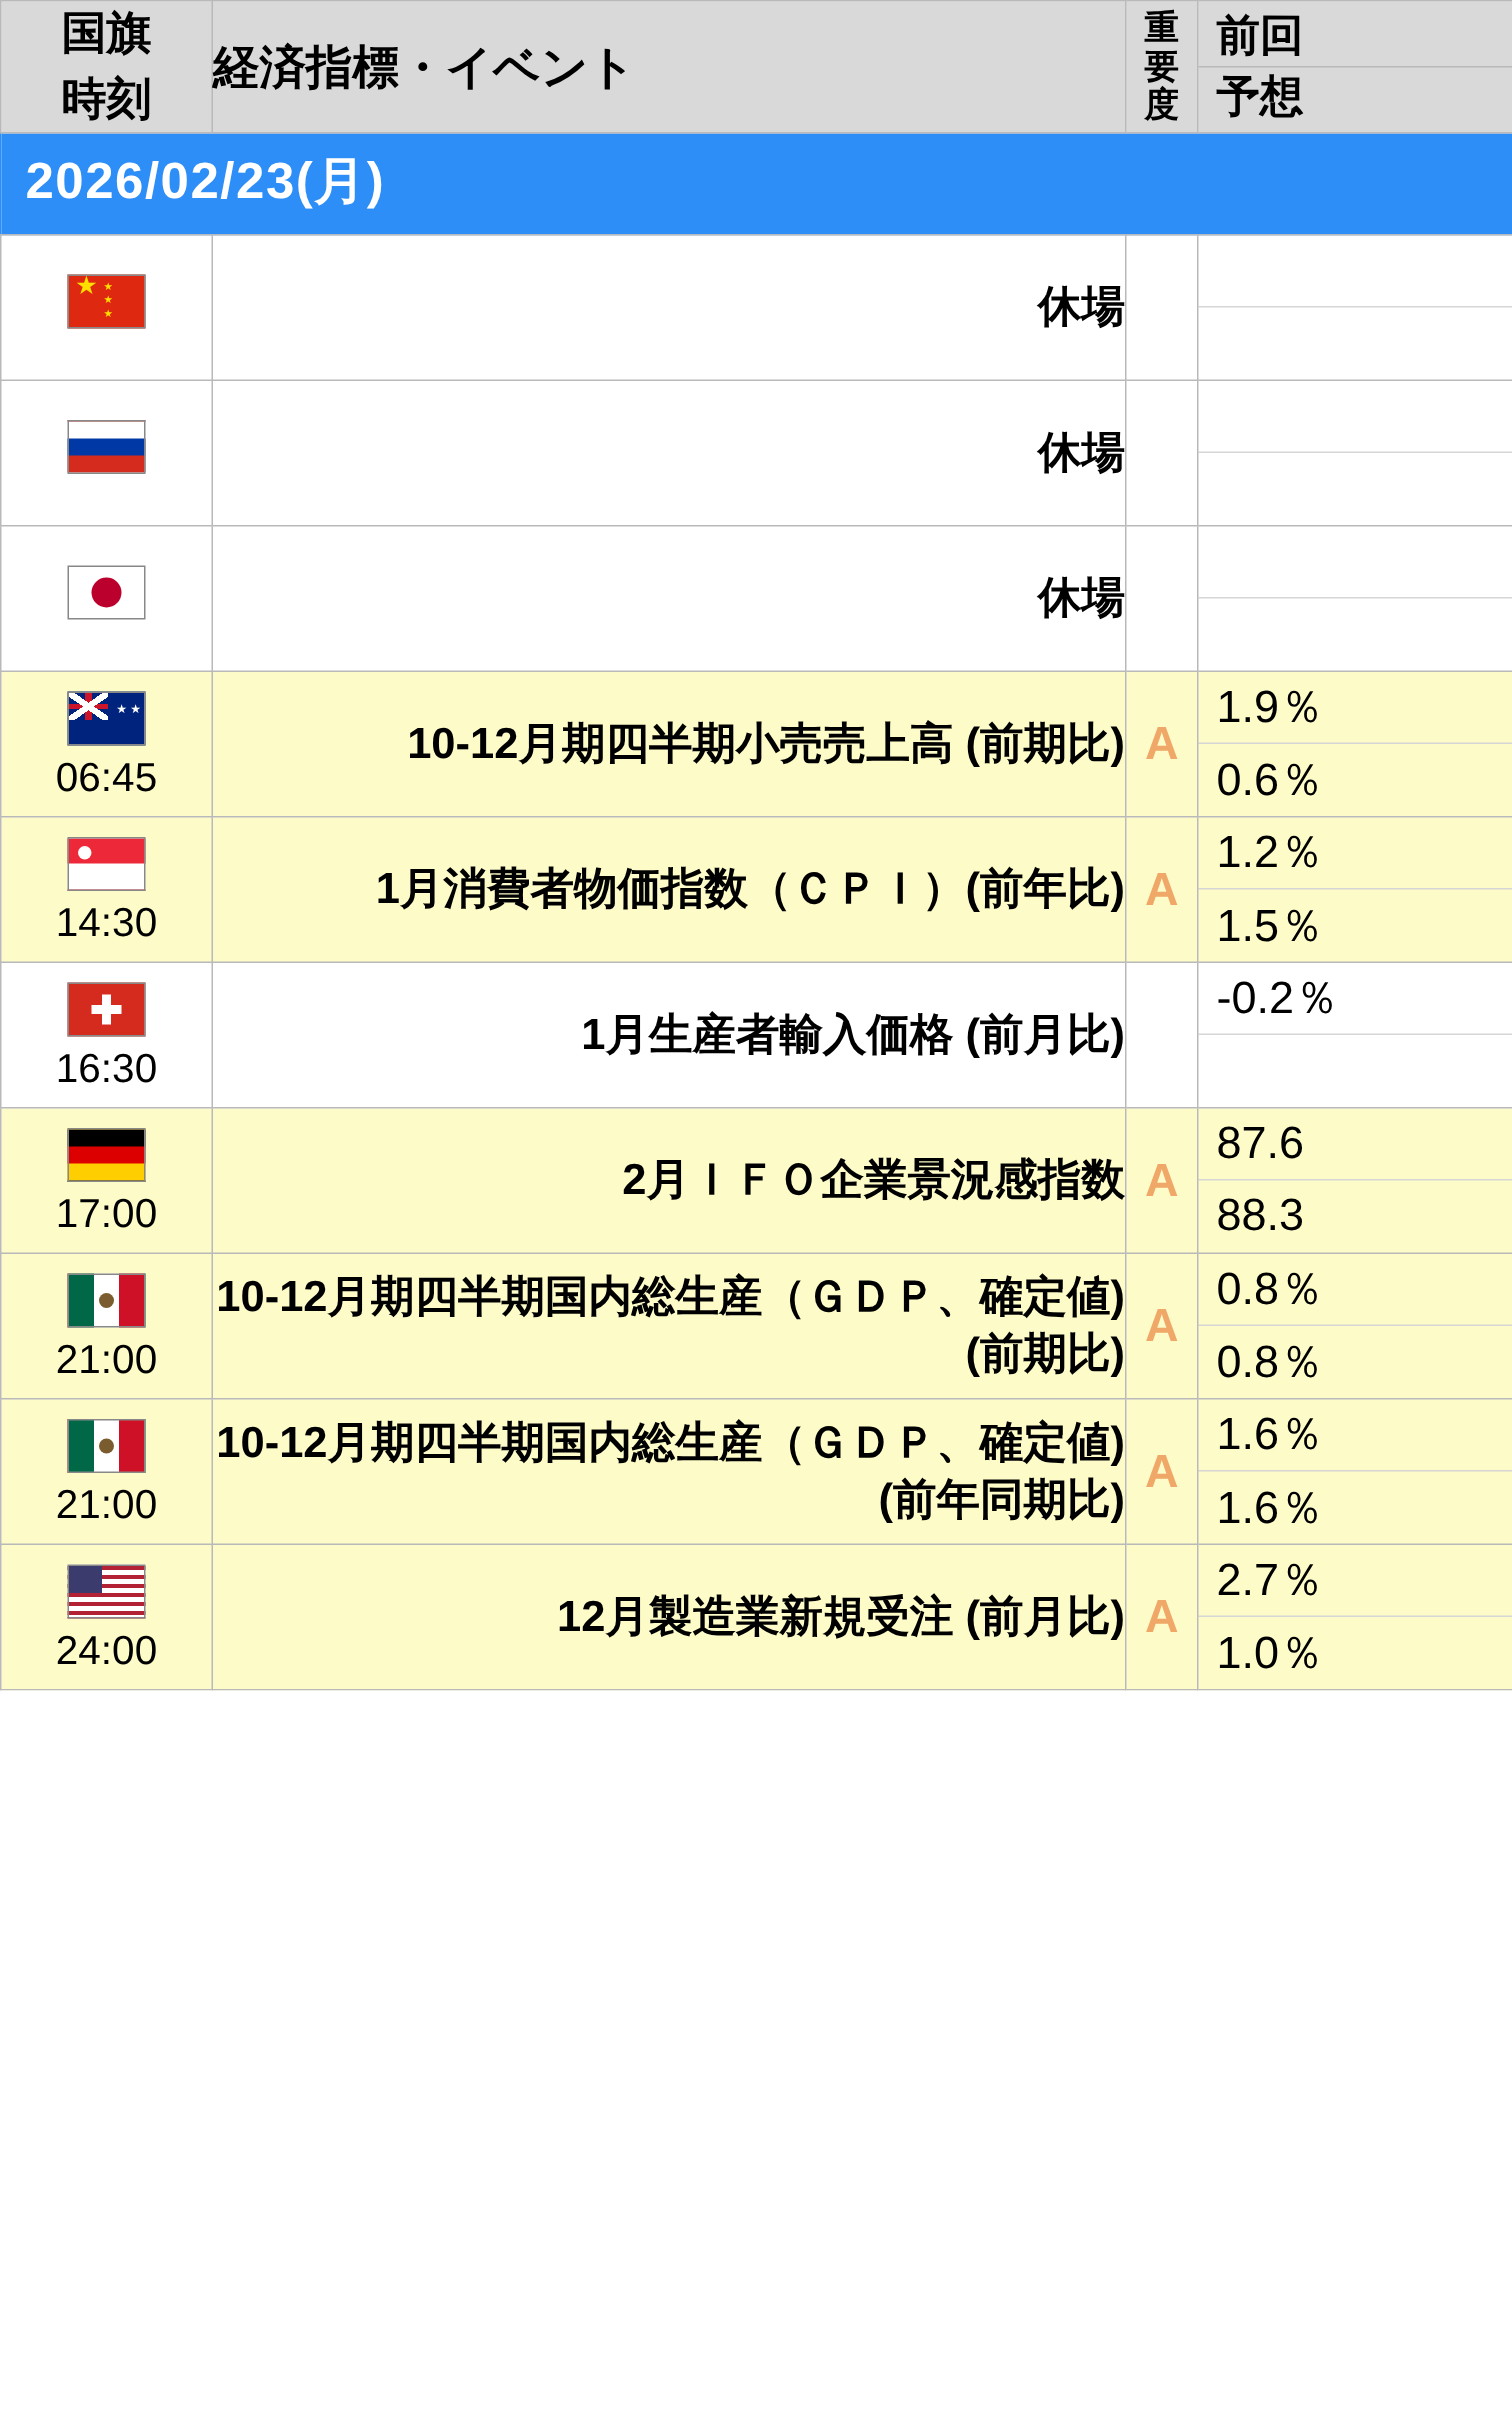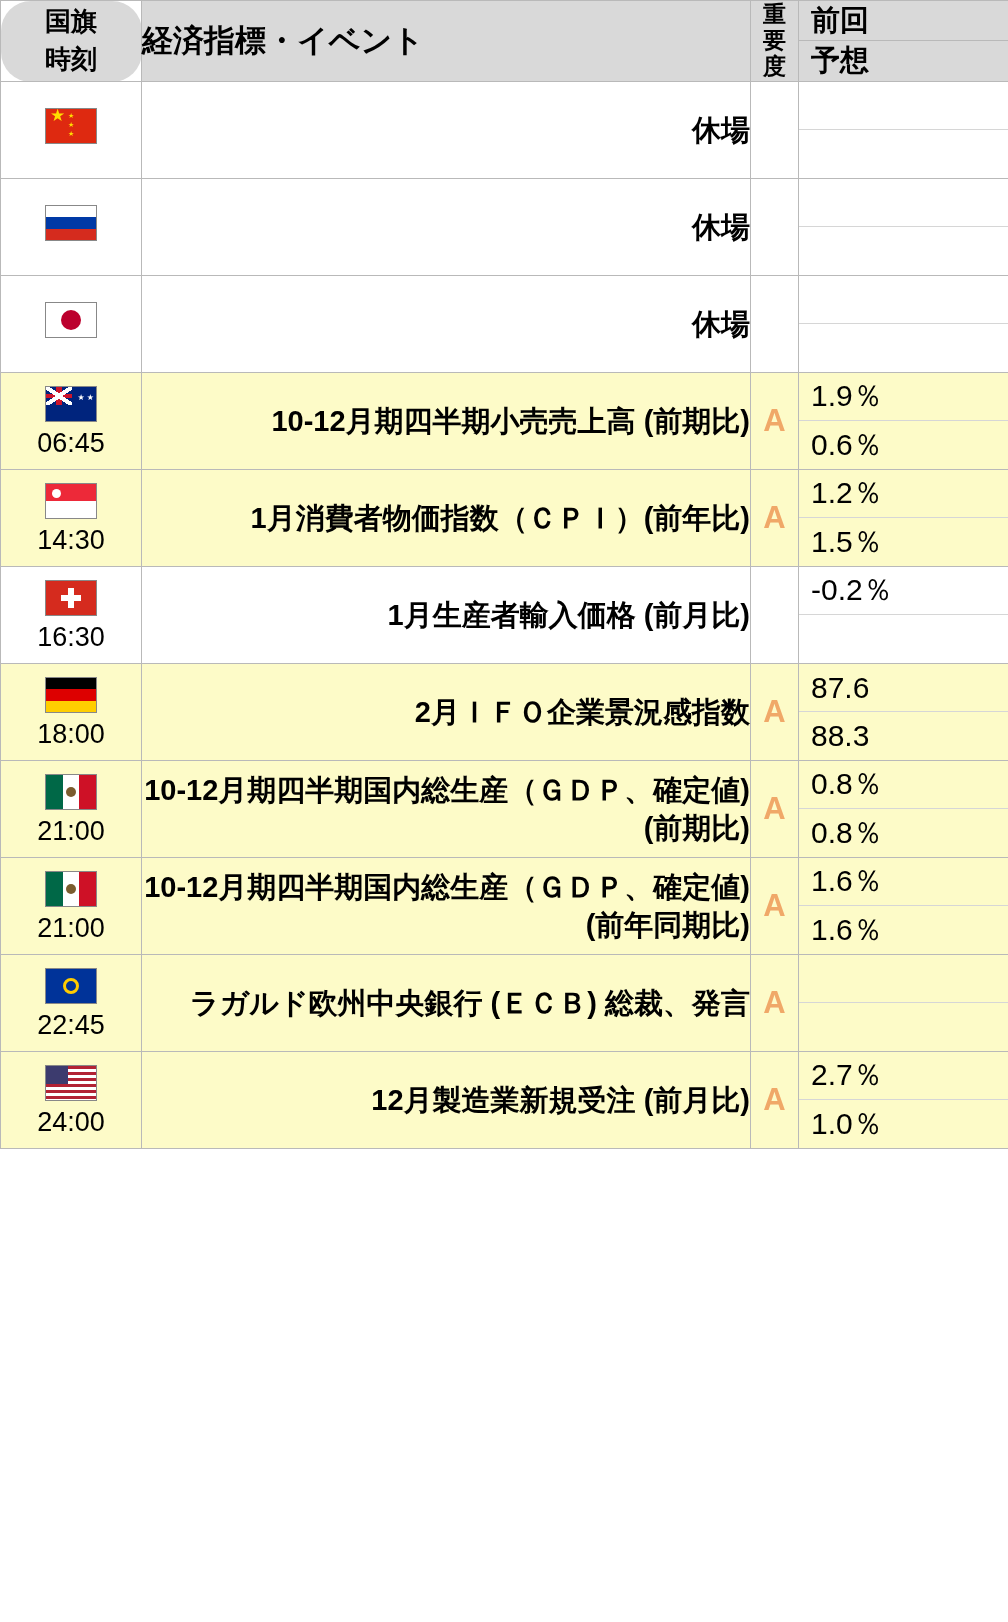--- a/index.html
+++ b/index.html
@@ -24,24 +24,23 @@
     vertical-align: middle;
   }
   
   .header-row th {
     background: #d9d9d9;
     font-weight: bold;
   }
   .th-flagtime {
     width: 140px;
     text-align: center;
-    font-size: 26px;
+    font-size: 30px;
     line-height: 1.45;
     padding: 10px 0;
-    border-radius: 30px;
   }
   .th-event {
     width: 608px;
     text-align: left;
     font-size: 31px;
     padding-left: 16px;
   }
   .th-importance {
     width: 47px;
     text-align: center;
@@ -267,20 +266,23 @@
         <span>要</span>
         <span>度</span>
       </th>
       <th class="th-values">
         <div class="v-cell top">前回</div>
         <div class="v-cell">予想</div>
       </th>
     </tr>
   </thead>
   <tbody id="cal-body">
+    <tr class="date-row">
+      <td colspan="4">2026/02/23(月)</td>
+    </tr>
   <tr class="ev-row">
         <td class="cell-flagtime"><span class="flag flag-cn"></span><span class="time"></span></td>
         <td class="cell-event">休場</td>
         <td class="cell-importance"></td>
         <td class="cell-values">
           <div class="val top"></div>
           <div class="val"></div>
         </td>
       </tr>
       <tr class="ev-row">
@@ -322,21 +324,21 @@
       <tr class="ev-row">
         <td class="cell-flagtime"><span class="flag flag-ch"></span><span class="time">16:30</span></td>
         <td class="cell-event">1月生産者輸入価格 (前月比)</td>
         <td class="cell-importance"></td>
         <td class="cell-values">
           <div class="val top">-0.2％</div>
           <div class="val"></div>
         </td>
       </tr>
       <tr class="ev-row hl">
-        <td class="cell-flagtime"><span class="flag flag-de"></span><span class="time">18:00</span></td>
+        <td class="cell-flagtime"><span class="flag flag-de"></span><span class="time">17:00</span></td>
         <td class="cell-event">2月ＩＦＯ企業景況感指数</td>
         <td class="cell-importance">A</td>
         <td class="cell-values">
           <div class="val top">87.6</div>
           <div class="val">88.3</div>
         </td>
       </tr>
       <tr class="ev-row hl">
         <td class="cell-flagtime"><span class="flag flag-mx"></span><span class="time">21:00</span></td>
         <td class="cell-event">10-12月期四半期国内総生産（ＧＤＰ、確定値)(前期比)</td>
@@ -346,29 +348,20 @@
           <div class="val">0.8％</div>
         </td>
       </tr>
       <tr class="ev-row hl">
         <td class="cell-flagtime"><span class="flag flag-mx"></span><span class="time">21:00</span></td>
         <td class="cell-event">10-12月期四半期国内総生産（ＧＤＰ、確定値)(前年同期比)</td>
         <td class="cell-importance">A</td>
         <td class="cell-values">
           <div class="val top">1.6％</div>
           <div class="val">1.6％</div>
-        </td>
-      </tr>
-      <tr class="ev-row hl">
-        <td class="cell-flagtime"><span class="flag flag-eu"></span><span class="time">22:45</span></td>
-        <td class="cell-event">ラガルド欧州中央銀行 (ＥＣＢ) 総裁、発言</td>
-        <td class="cell-importance">A</td>
-        <td class="cell-values">
-          <div class="val top"></div>
-          <div class="val"></div>
         </td>
       </tr>
       <tr class="ev-row hl">
         <td class="cell-flagtime"><span class="flag flag-us"></span><span class="time">24:00</span></td>
         <td class="cell-event">12月製造業新規受注 (前月比)</td>
         <td class="cell-importance">A</td>
         <td class="cell-values">
           <div class="val top">2.7％</div>
           <div class="val">1.0％</div>
         </td>

